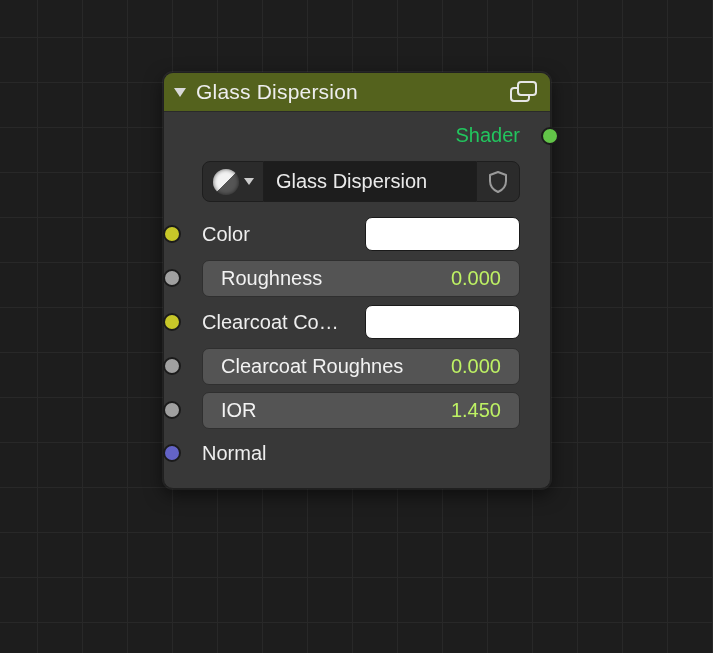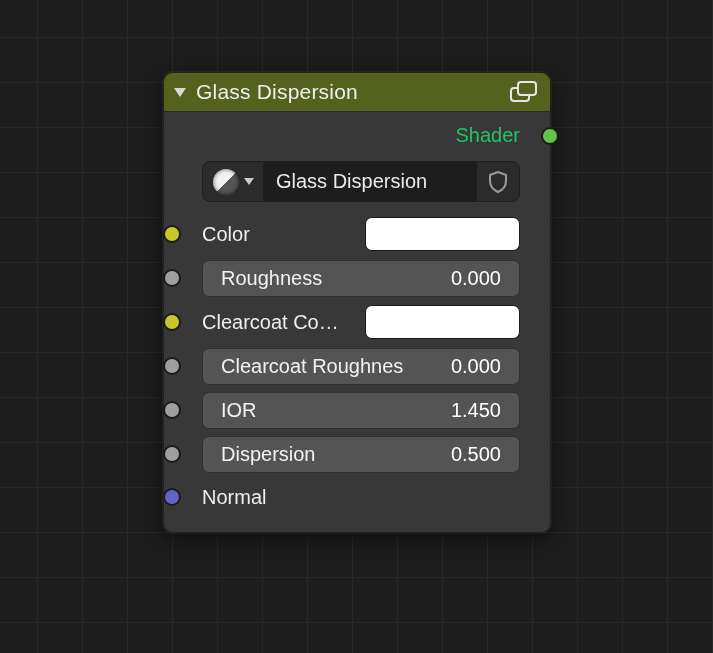--- a/index.html
+++ b/index.html
@@ -154,21 +154,21 @@
     align-items: center;
     justify-content: space-between;
     background: #545454;
     border-radius: 7px;
     padding: 6px 18px;
     border: 1px solid #2f2f2f;
     font-size: 20px;
     color: #f2f2f2;
   }
   .num-label { white-space: nowrap; overflow:hidden; text-overflow: ellipsis; padding-right: 10px;}
-  .num-val { color: #ffffff; }
+  .num-val { color: #bef264; }
   .normal-row { height: 34px; margin-top: 6px; }
 </style>
 </head>
 <body>
 
 <div class="grid"></div>
 
 <div class="node">
 
   <div class="node-header">
@@ -235,27 +235,20 @@
     </div>
 
     <div class="in-row">
       <span class="in-socket sck-grey"></span>
       <div class="num-field">
         <span class="num-label">IOR</span>
         <span class="num-val">1.450</span>
       </div>
     </div>
 
-    <div class="in-row">
-      <span class="in-socket sck-grey"></span>
-      <div class="num-field">
-        <span class="num-label">Dispersion</span>
-        <span class="num-val">0.500</span>
-      </div>
-    </div>
 
     <div class="in-row normal-row">
       <span class="in-socket sck-purple"></span>
       <span class="in-label">Normal</span>
     </div>
 
   </div>
 </div>
 
 </body></html>

